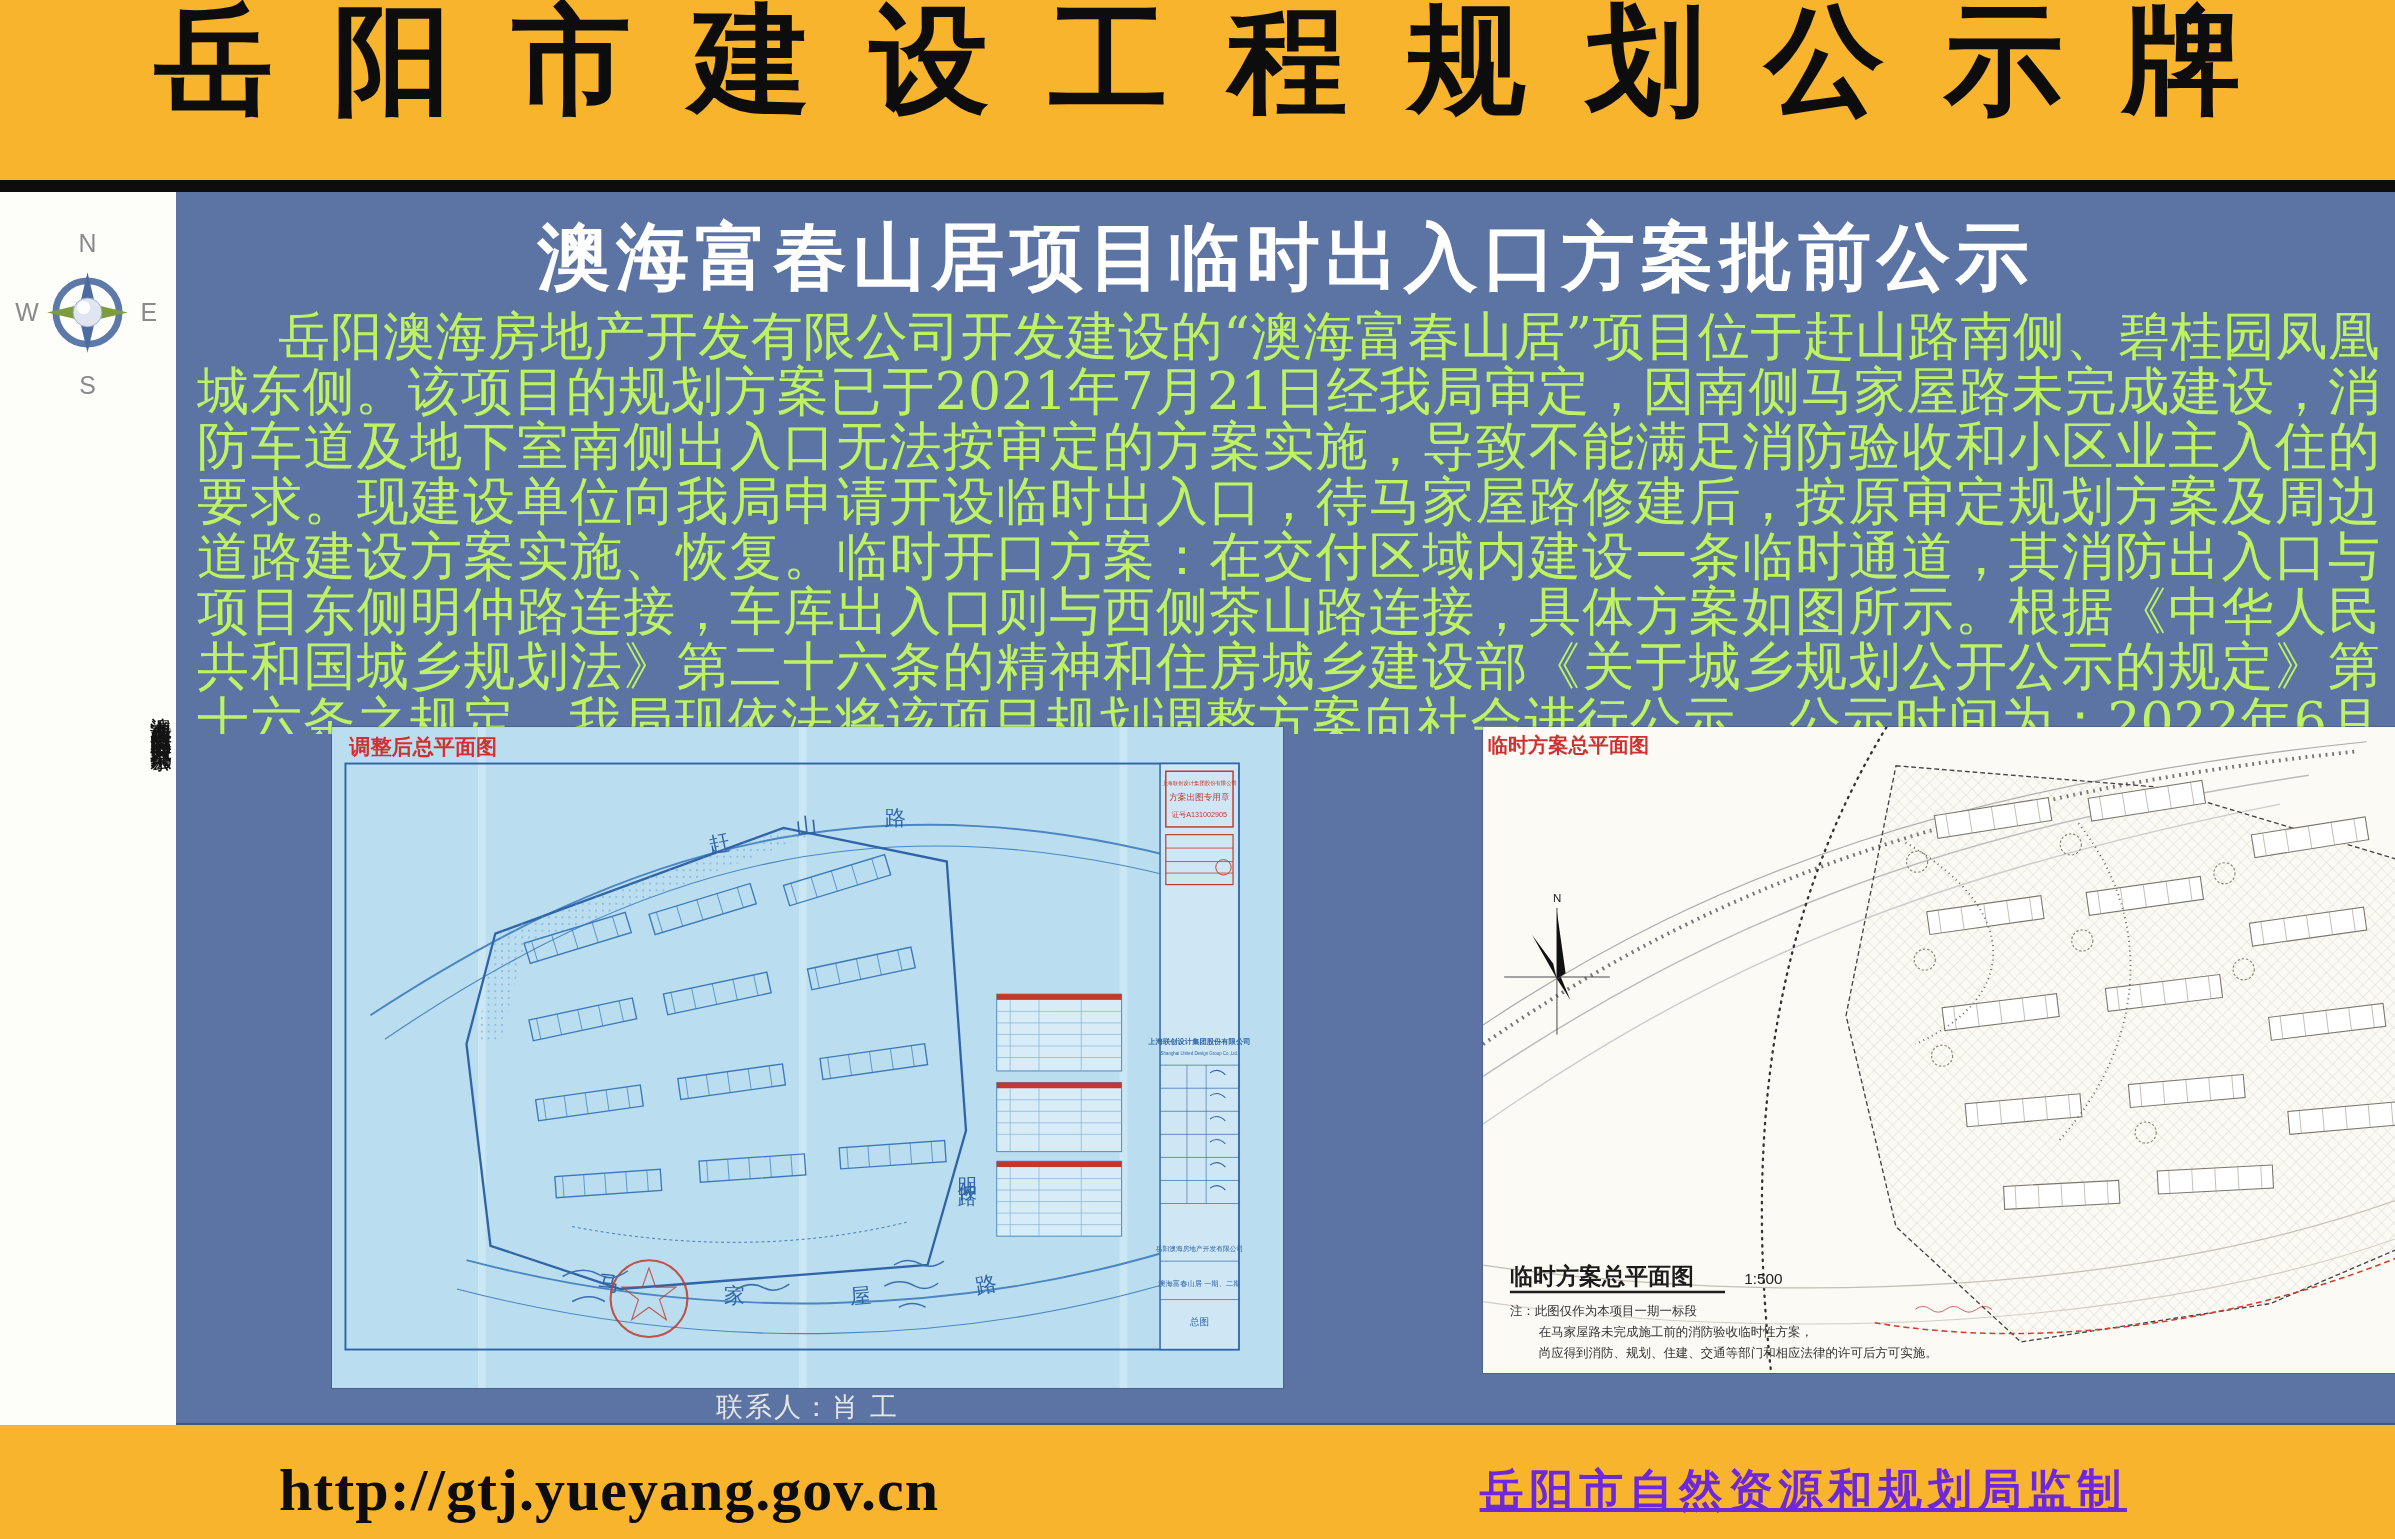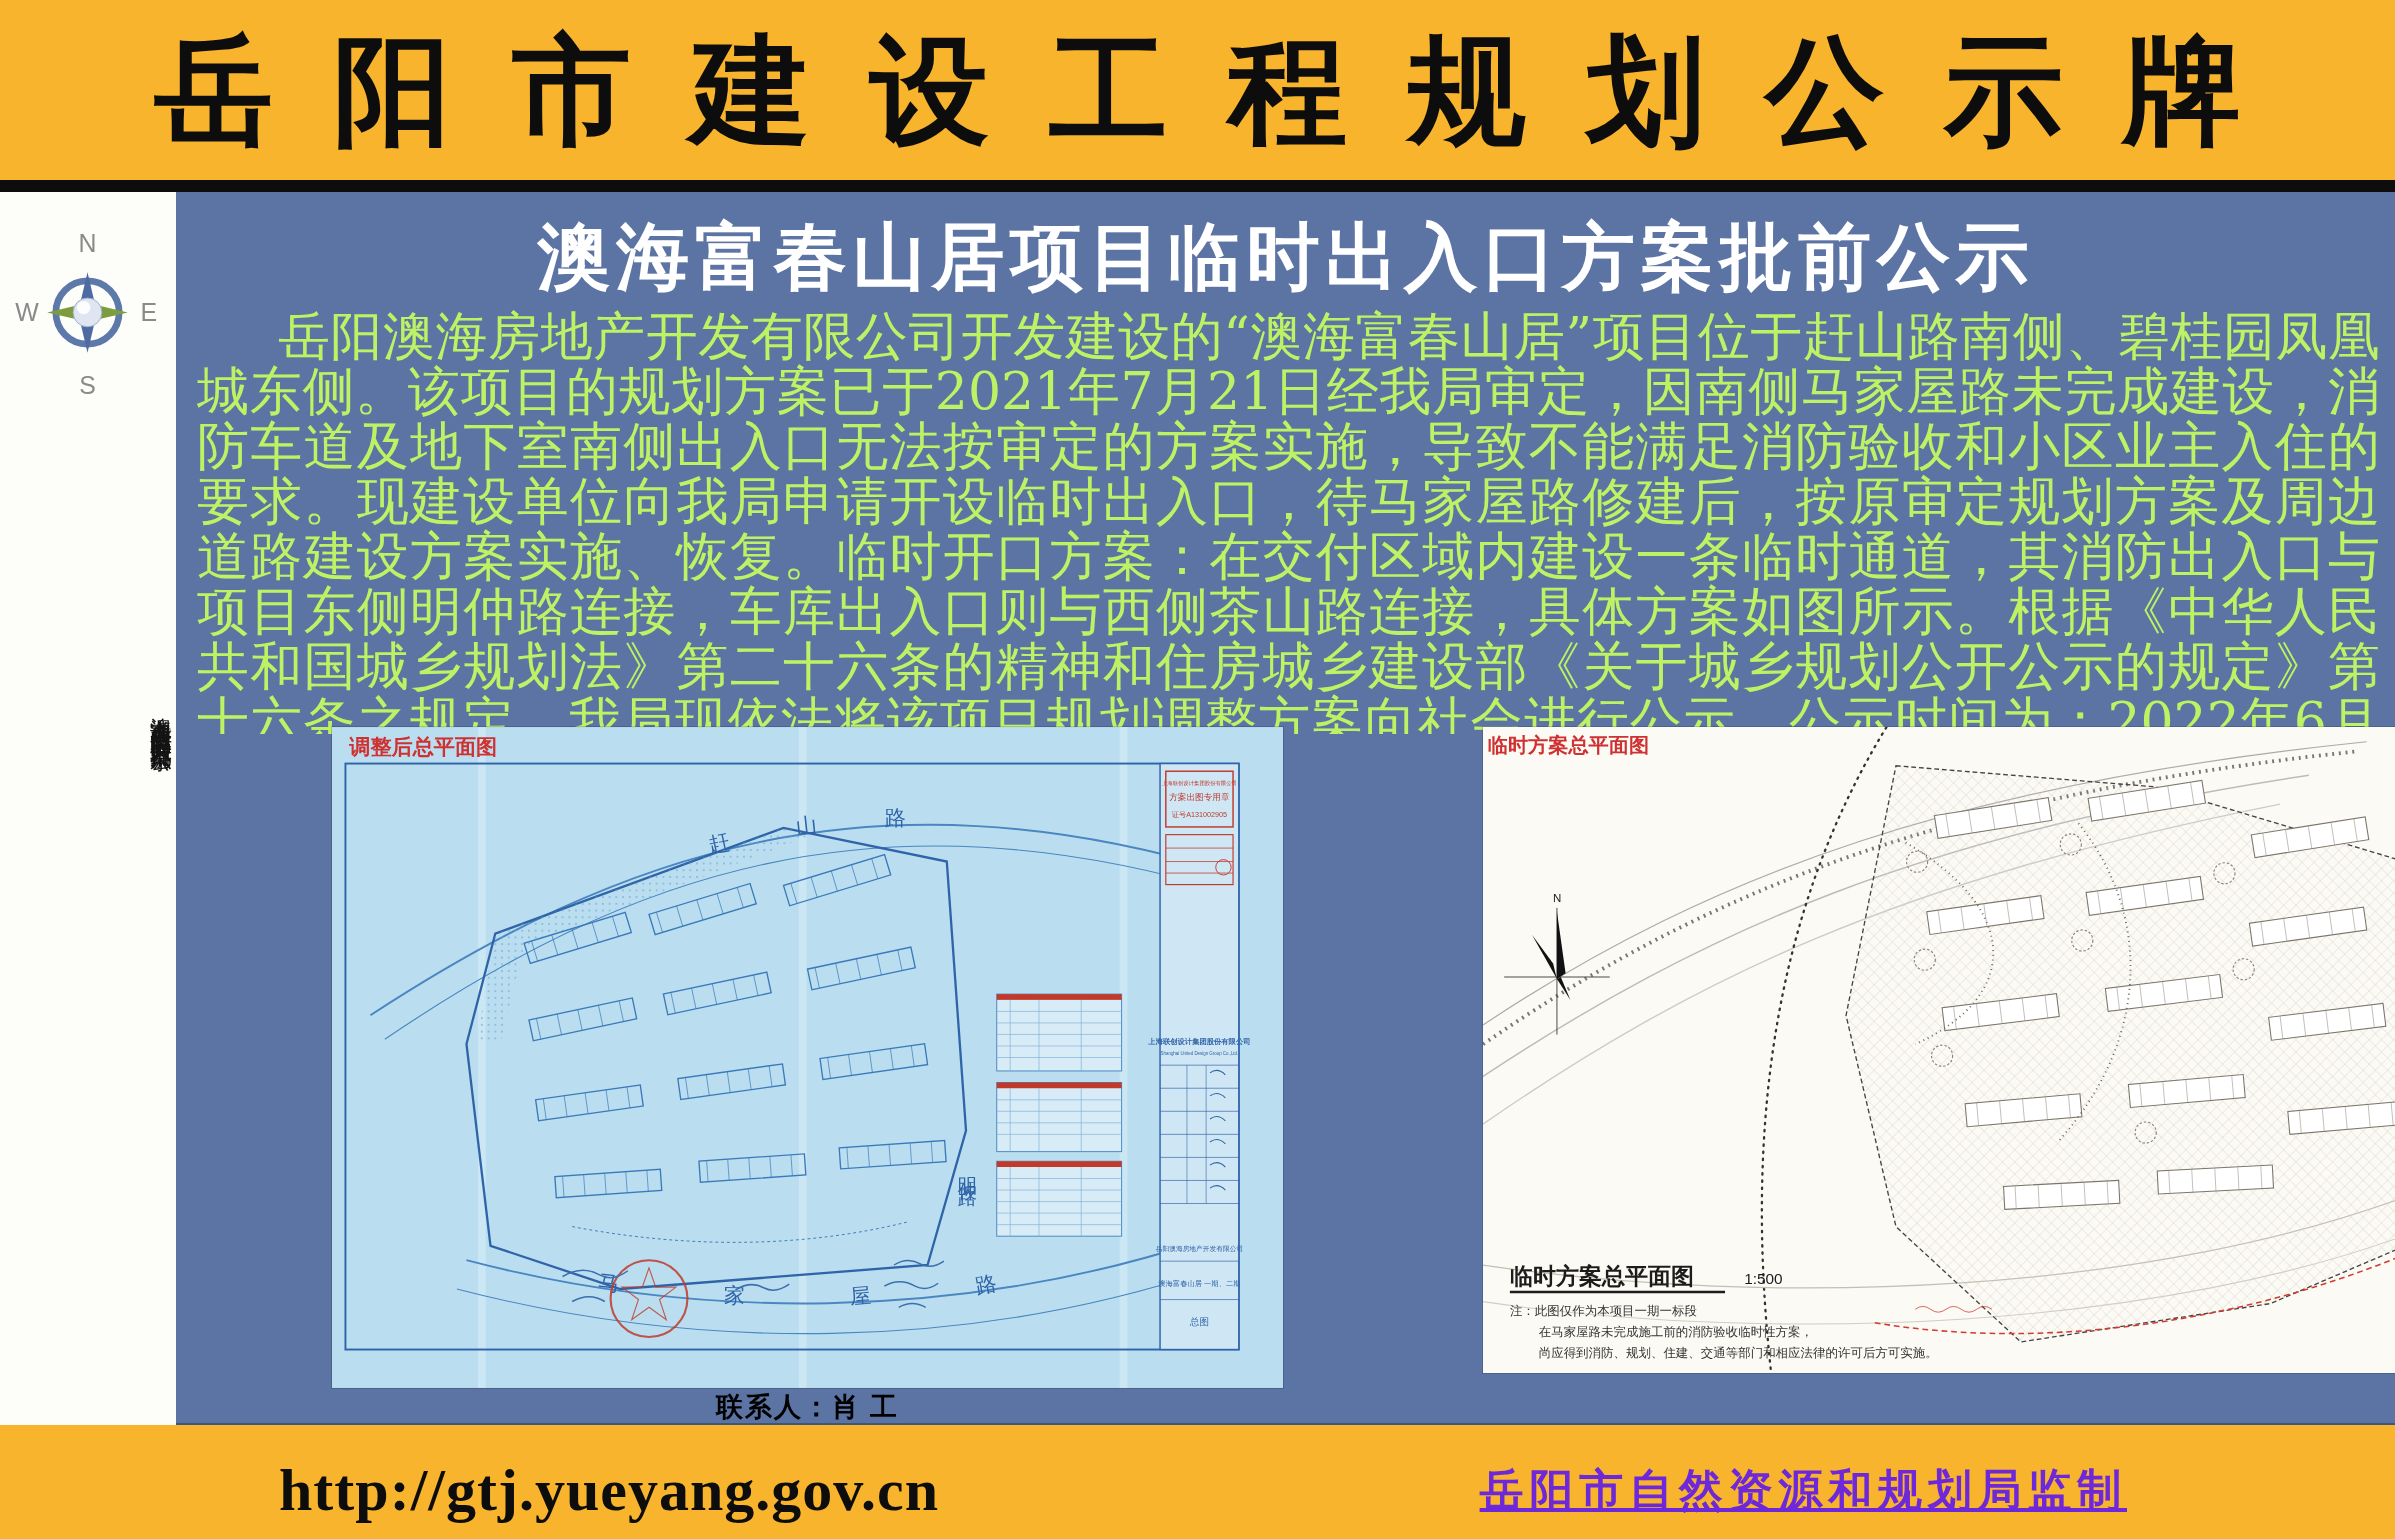--- a/index.html
+++ b/index.html
@@ -1,20 +1,20 @@
 <!DOCTYPE html>
 <html><head>
 <meta charset="utf-8">
 <style>
   html,body{margin:0;padding:0;background:#f8b42c;}
   .board{position:relative;width:2396px;height:1540px;background:#f8b42c;overflow:hidden;
          font-family:"Liberation Sans",sans-serif;}
   
   .top-band{position:absolute;left:0;top:0;width:2396px;height:180px;background:#f8b42c;
-            display:flex;align-items:center;justify-content:center;}
+            display:flex;justify-content:center;}
   .top-band h1{margin:0;color:#0d0d0d;font-size:119px;font-weight:bold;letter-spacing:60px;
                padding-left:60px;white-space:nowrap;line-height:1;}
   .black-bar{position:absolute;left:0;top:180px;width:2396px;height:12.5px;background:#0d0d0d;}
   
   .content{position:absolute;left:0;top:192px;width:2396px;height:1233px;background:#5b74a3;
            border-bottom:2.9px solid #3f5579;box-sizing:border-box;}
   .sidebar{position:absolute;left:0;top:0;width:176px;height:1233px;background:#fdfdfa;}
   .compass{position:absolute;left:5.8px;top:27px;width:163px;height:183px;}
   .vtitle{position:absolute;left:0;top:219px;width:176px;text-align:center;
           writing-mode:vertical-rl;text-orientation:upright;margin:0 auto;height:615px;
@@ -24,21 +24,21 @@
   .subtitle{position:absolute;left:0;top:17.3px;width:2220px;margin:0;text-align:center;
             color:#ffffff;font-size:73px;font-weight:bold;letter-spacing:5.8px;white-space:nowrap;}
   .bodytext{position:absolute;left:21px;top:117px;width:2183px;height:425px;overflow:hidden;
             margin:0;color:#bef264;font-size:52px;line-height:55px;text-align:justify;
             text-indent:81px;font-family:"DejaVu Serif",serif;}
   .plans{position:absolute;left:156px;top:535px;width:2065px;height:663px;}
   .plan{position:absolute;top:0;margin:0;box-shadow:0 0 0 1px rgba(0,0,0,0.15);}
   .plan-left{left:0;width:951px;height:661px;background:#3b82f6;}
   .plan-right{left:1151px;width:946px;height:646px;background:#fbfaf5;}
   .captions{position:absolute;left:0;top:1197px;width:2220px;height:36px;}
-  .cap{position:absolute;top:0;color:#000000;font-size:27px;font-weight:bold;text-align:center;
+  .cap{position:absolute;top:0;color:#e5e5e5;font-size:27px;font-weight:normal;text-align:center;
        letter-spacing:1.9px;}
   .cap-person{left:156px;width:951px;}
   .cap-phone{left:1151px;width:946px;}
   
   .bottom-band{position:absolute;left:0;top:1425px;width:2396px;height:115px;background:#f8b42c;
                display:flex;align-items:center;justify-content:space-between;
                padding:16px 269px 0 279px;box-sizing:border-box;}
   .url{color:#0d0d0d;font-size:60px;font-weight:bold;font-family:"Liberation Serif",serif;
        letter-spacing:1px;}
   .issuer{color:#6d28d9;font-size:44px;font-weight:bold;font-family:"DejaVu Serif",serif;

